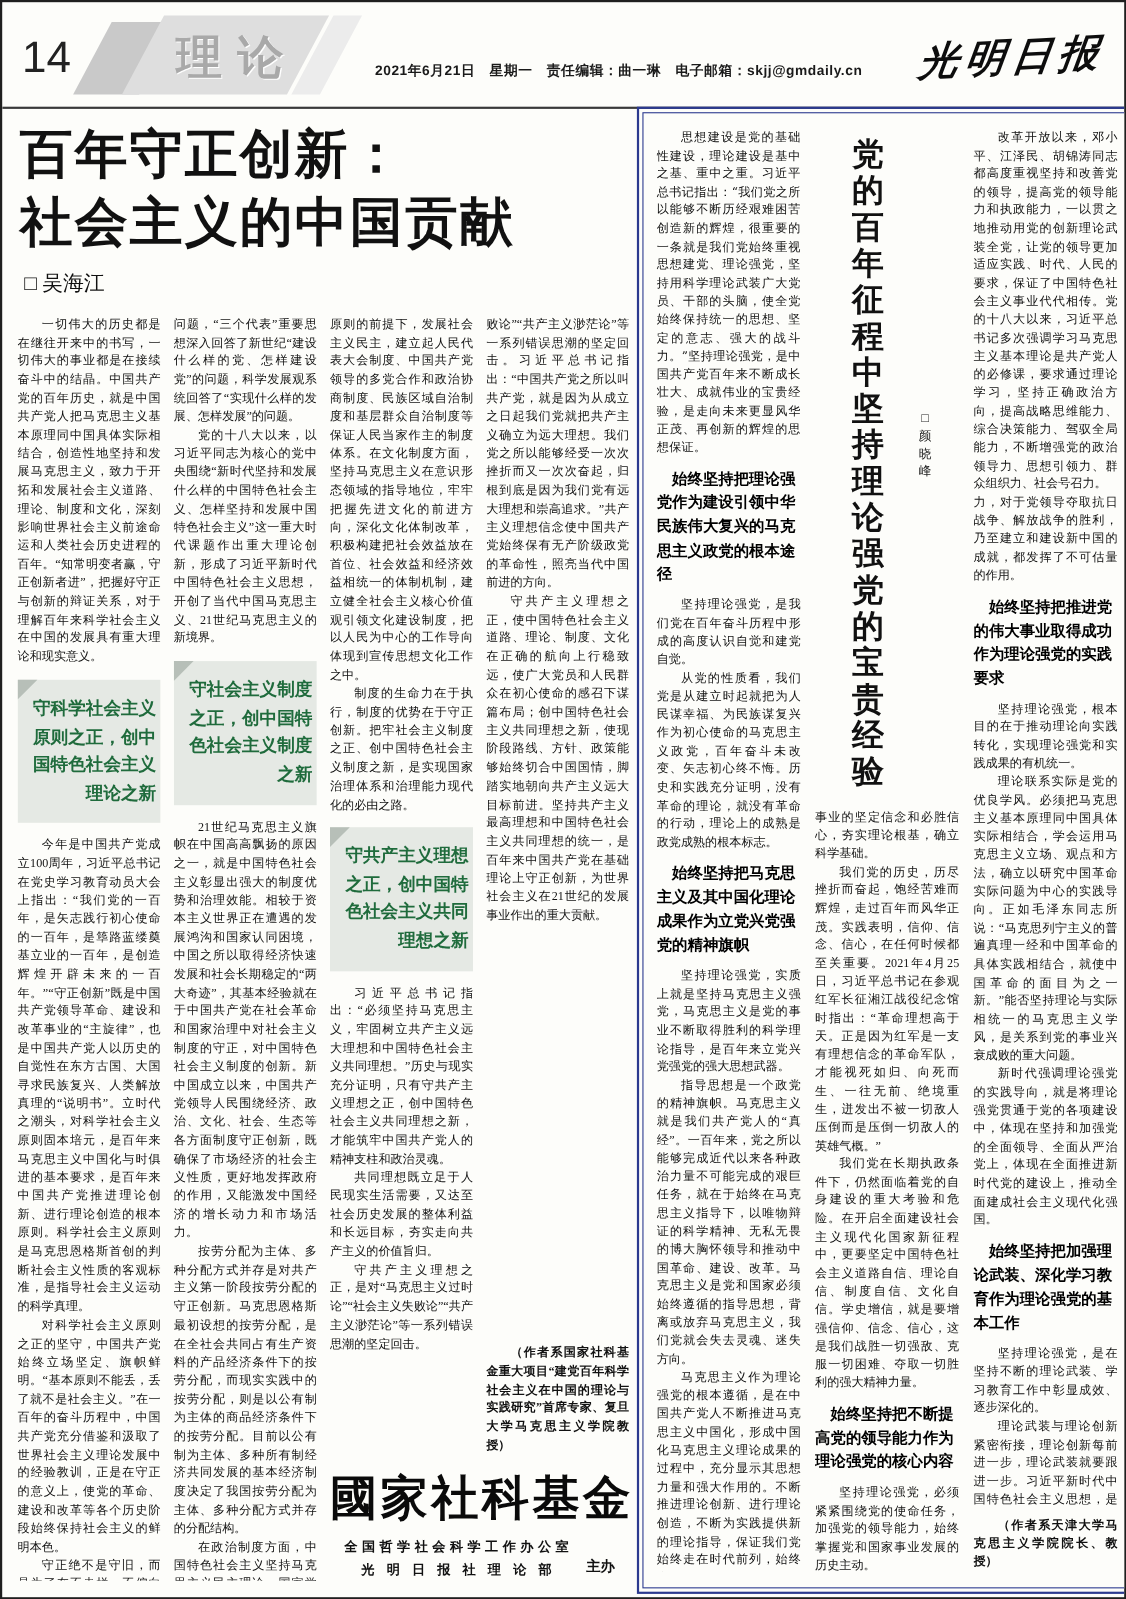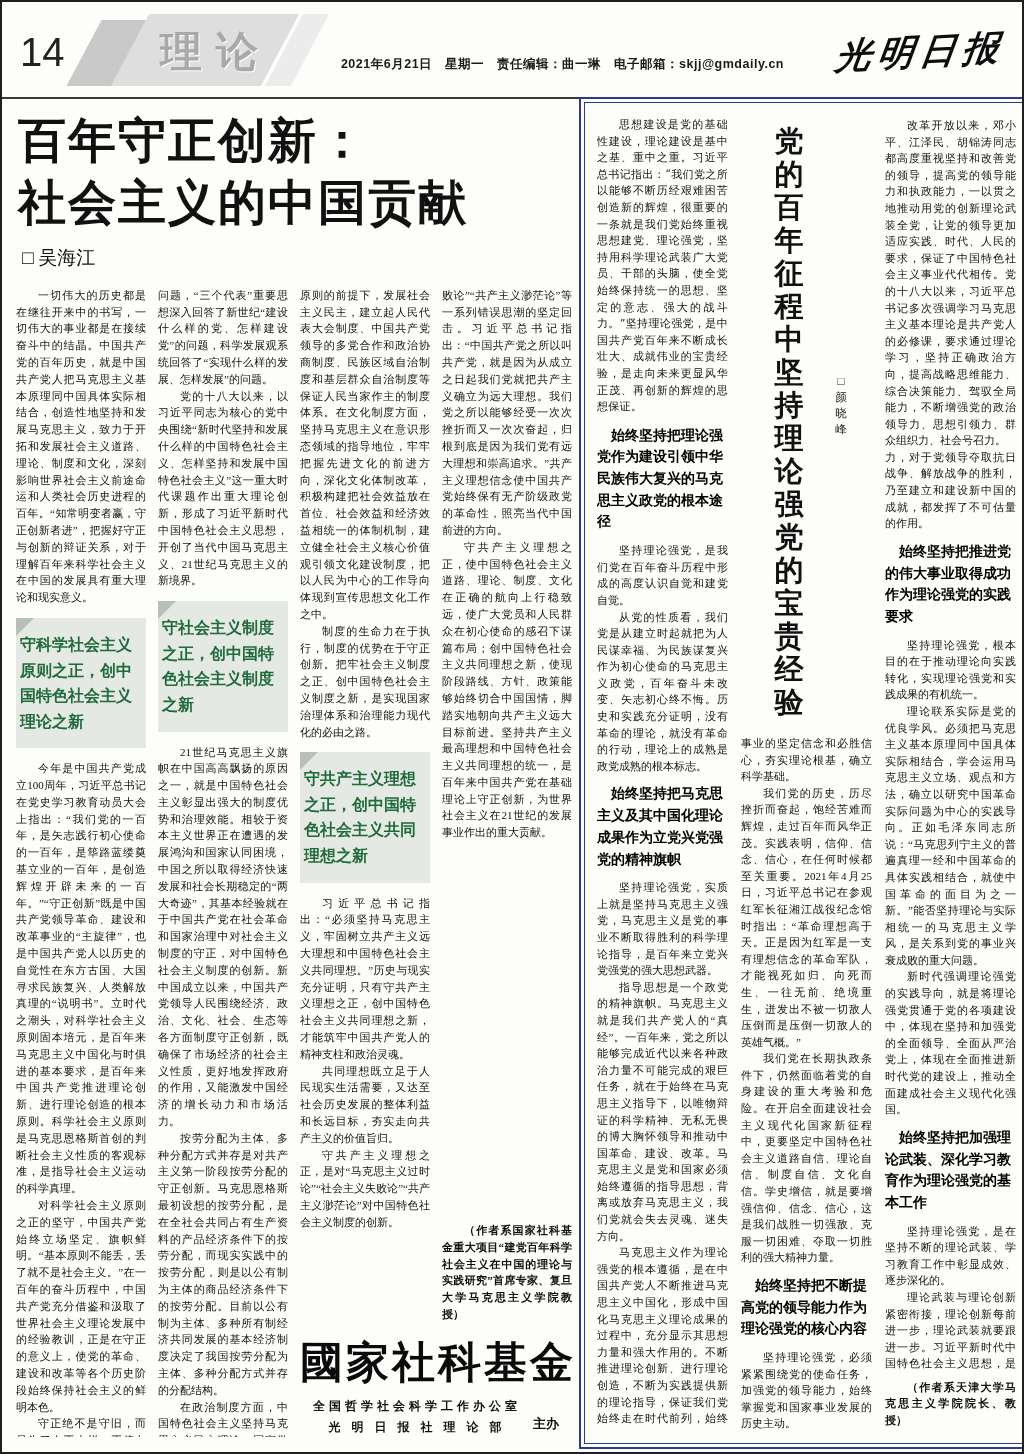--- a/index.html
+++ b/index.html
@@ -35,21 +35,21 @@
   .h-short{height:1036px;}
   .colpair{width:272px;flex:0 0 272px;display:flex;flex-direction:column;}
   .pair-cols{display:flex;gap:12px;}
   .pin-col{display:flex;flex-direction:column;}
   .pin-col .flow{flex:1 1 auto;overflow:hidden;}
   
   .t{margin:0;text-indent:2em;}
   .t.noind{text-indent:0;}
   .t.intro{font-family:"DejaVu Serif",serif;letter-spacing:.3px;}
   .sub{font-family:"Liberation Sans",sans-serif;}
-  .sub.green{background:#e5e9e4;color:#1f6b3c;font-size:16px;font-weight:bold;text-align:left;
+  .sub.green{background:#e5e9e4;color:#1f6b3c;font-size:16px;font-weight:bold;text-align:right;
              line-height:1.6;padding:14px 4px;margin:12px 0;position:relative;}
   .sub.green::before{content:"";position:absolute;left:0;top:0;border-top:18px solid #b7bfb8;
              border-right:18px solid transparent;}
   .sub.plain{font-size:14px;font-weight:bold;line-height:1.55;margin:9px 0;text-indent:1em;
              text-align:left;color:#000;}
   .aff{font-weight:bold;margin:6px 0 0 0;text-indent:2em;font-size:11px;line-height:16.8px;text-align:justify;}
   
   .fundbox{margin-top:14px;text-align:center;}
   .fb-callig{font-size:43px;font-weight:bold;letter-spacing:3px;line-height:1.2;
              font-family:"DejaVu Serif",serif;color:#0a0a0a;white-space:nowrap;}
@@ -112,21 +112,21 @@
             <p class="t ">在政治制度方面，中国特色社会主义坚持马克思主义民主理论、国家学说的守正，建立和完善人民当家作主的制度体系。</p>
           </div>
         <div class="colpair">
           <div class="pair-cols">
             <div class="ncol h-short" id="lcol3">
                 <p class="t noind">原则的前提下，发展社会主义民主，建立起人民代表大会制度、中国共产党领导的多党合作和政治协商制度、民族区域自治制度和基层群众自治制度等保证人民当家作主的制度体系。在文化制度方面，坚持马克思主义在意识形态领域的指导地位，牢牢把握先进文化的前进方向，深化文化体制改革，积极构建把社会效益放在首位、社会效益和经济效益相统一的体制机制，建立健全社会主义核心价值观引领文化建设制度，把以人民为中心的工作导向体现到宣传思想文化工作之中。</p>
                 <p class="t ">制度的生命力在于执行，制度的优势在于守正创新。把牢社会主义制度之正、创中国特色社会主义制度之新，是实现国家治理体系和治理能力现代化的必由之路。</p>
                 <h3 class="sub green">守共产主义理想之正，创中国特色社会主义共同理想之新</h3>
                 <p class="t ">习近平总书记指出：“必须坚持马克思主义，牢固树立共产主义远大理想和中国特色社会主义共同理想。”历史与现实充分证明，只有守共产主义理想之正，创中国特色社会主义共同理想之新，才能筑牢中国共产党人的精神支柱和政治灵魂。</p>
                 <p class="t ">共同理想既立足于人民现实生活需要，又达至社会历史发展的整体利益和长远目标，夯实走向共产主义的价值旨归。</p>
-                <p class="t ">守共产主义理想之正，是对“马克思主义过时论”“社会主义失败论”“共产主义渺茫论”对中国特色社会主义制度的创新。</p>
+                <p class="t ">守共产主义理想之正，是对“马克思主义过时论”“社会主义失败论”“共产主义渺茫论”等一系列错误思潮的坚定回击。</p>
               </div>
             <div class="ncol h-short pin-col">
               <div class="flow" id="lcol4">
                   <p class="t noind">败论”“共产主义渺茫论”等一系列错误思潮的坚定回击。习近平总书记指出：“中国共产党之所以叫共产党，就是因为从成立之日起我们党就把共产主义确立为远大理想。我们党之所以能够经受一次次挫折而又一次次奋起，归根到底是因为我们党有远大理想和崇高追求。”共产主义理想信念使中国共产党始终保有无产阶级政党的革命性，照亮当代中国前进的方向。</p>
                   <p class="t ">守共产主义理想之正，使中国特色社会主义道路、理论、制度、文化在正确的航向上行稳致远，使广大党员和人民群众在初心使命的感召下谋篇布局；创中国特色社会主义共同理想之新，使现阶段路线、方针、政策能够始终切合中国国情，脚踏实地朝向共产主义远大目标前进。坚持共产主义最高理想和中国特色社会主义共同理想的统一，是百年来中国共产党在基础理论上守正创新，为世界社会主义在21世纪的发展事业作出的重大贡献。</p>
                 </div>
               <p class="aff">（作者系国家社科基金重大项目“建党百年科学社会主义在中国的理论与实践研究”首席专家、复旦大学马克思主义学院教授）</p>
             </div>
           </div>
           <div class="fundbox">

